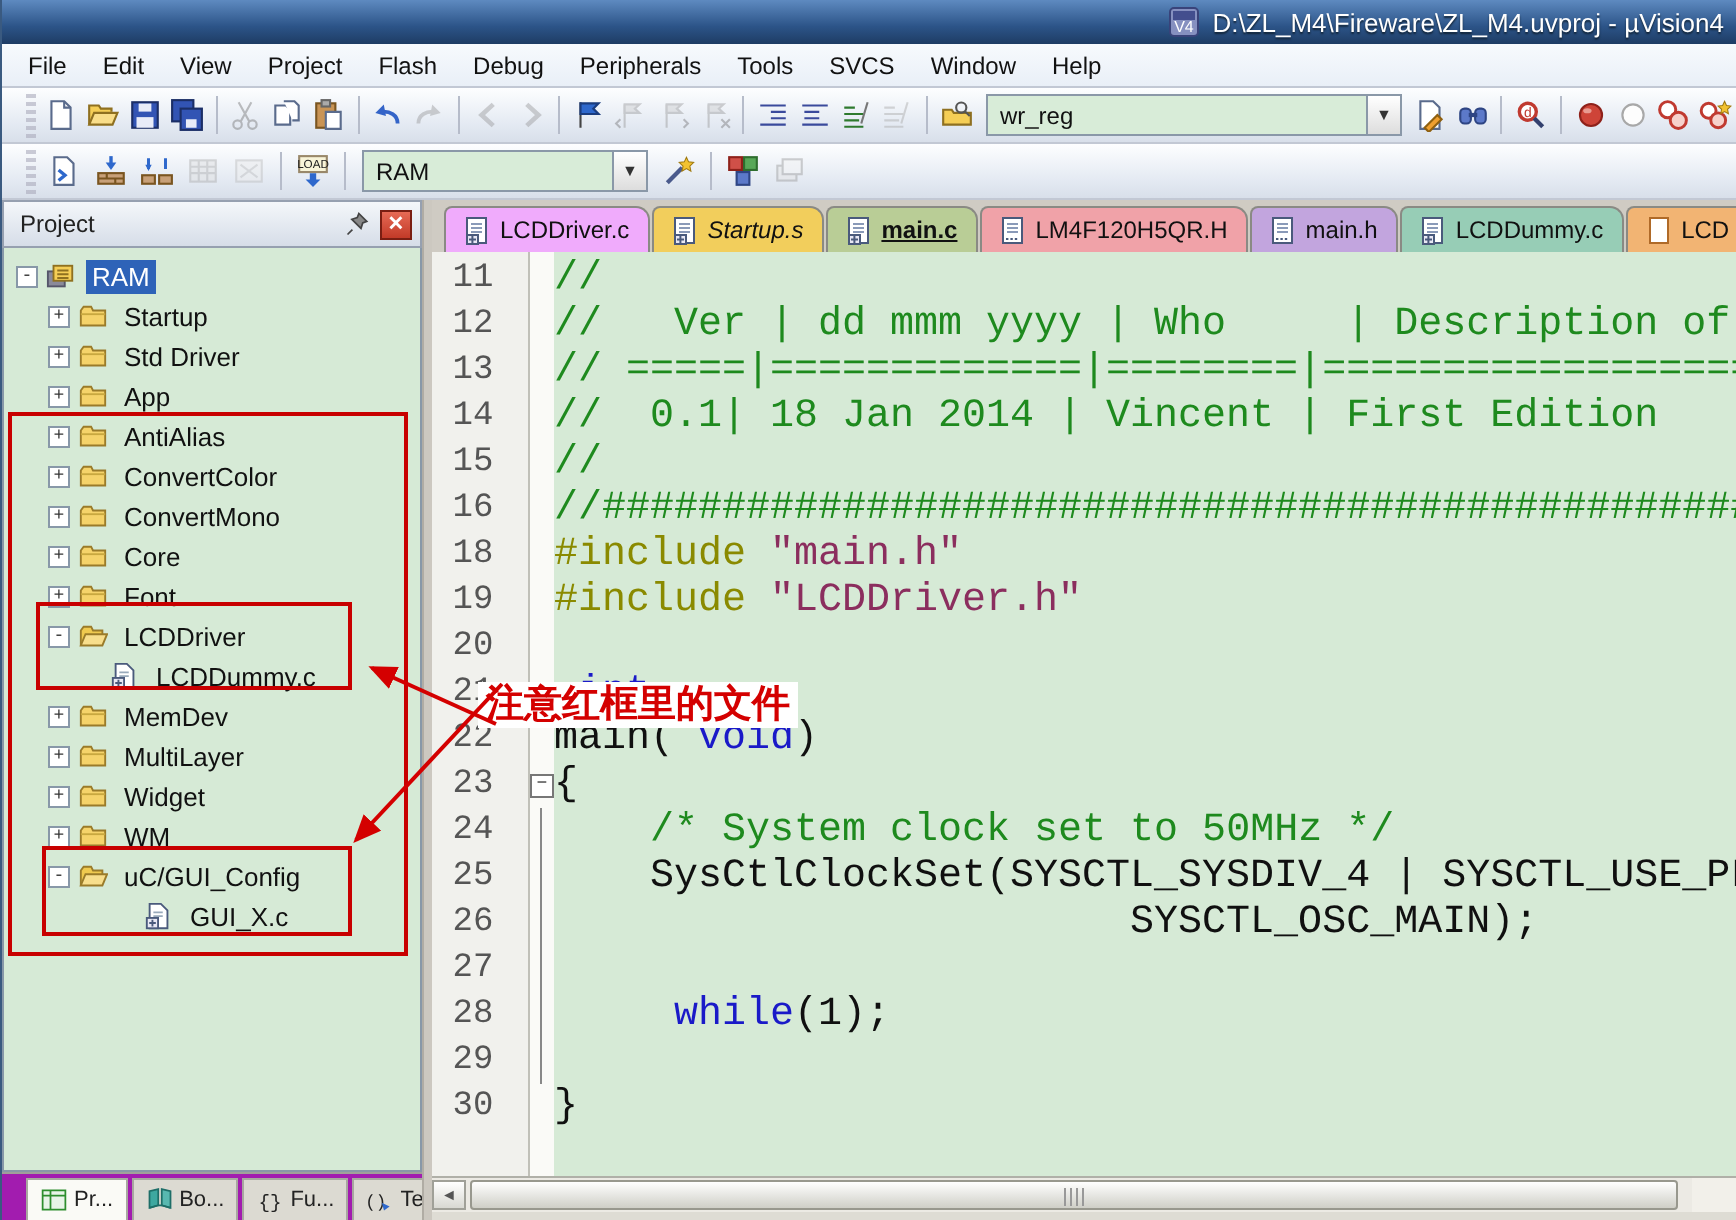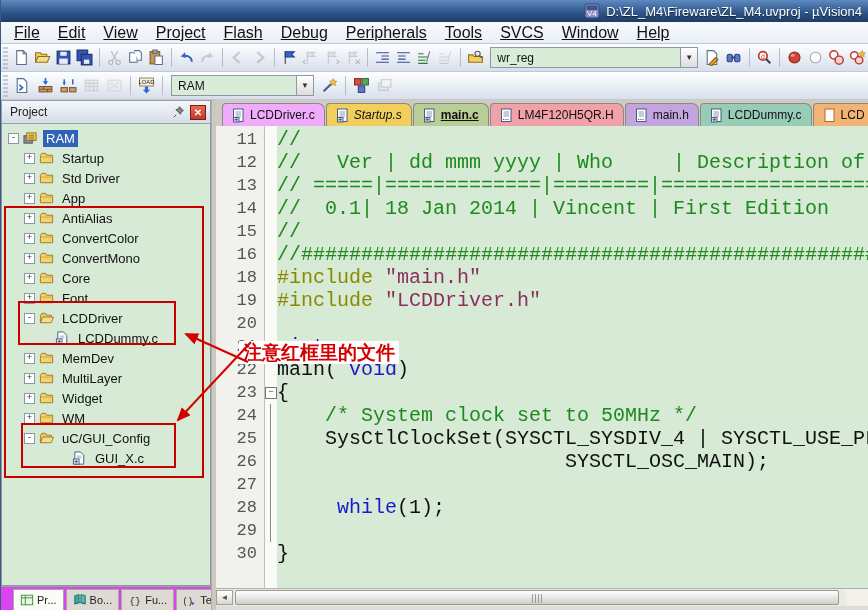--- a/index.html
+++ b/index.html
@@ -7,24 +7,24 @@
   .window{ width:868px; height:610px; position:relative; overflow:hidden;
     font-family:"Liberation Sans",sans-serif; background:#D4D0C8; border-left:1px solid #3A5A80;}
   
   .titlebar{ height:22px; background:linear-gradient(#5E8AC0,#2C5488 60%,#1E3C64);
     display:flex; align-items:center; padding:0 6px; gap:6px;justify-content:flex-end;}
   .titlebar .title{ color:#fff; font-size:13px; text-shadow:0 1px 1px #123;}
   .appicon{ width:16px; height:16px; display:inline-block;}
   
   .menubar{ height:22px; background:linear-gradient(#F7FAFD,#E9EFF7); border-bottom:1px solid #C2C8D4;
     display:flex; align-items:center; padding-left:4px;}
-  .menu-item{ font-size:16px; color:#111; padding:7px 9px; cursor:default;text-decoration:underline;}
+  .menu-item{ font-size:12px; color:#111; padding:7px 9px; cursor:default;}
   
   .toolbar{ height:28px; background:linear-gradient(#FDFEFF,#E3E9F2 70%,#D8DFEA);
-    border-bottom:1px solid #C2C8D4; display:flex; align-items:center; padding-left:2px;}
+    border-bottom:1px solid #C2C8D4; display:flex; align-items:center; padding-left:12px;}
   .grip{ width:5px; height:22px; margin-right:3px;
     background:repeating-linear-gradient(#AAB 0 2px, transparent 2px 4px); opacity:.6;}
   .tbtn{ width:23px; height:23px; display:flex; align-items:center; justify-content:center; border-radius:2px;}
   .tbtn.disabled{ opacity:.45; filter:grayscale(.9);}
   .tsep{ width:1px; height:19px; background:#B6BCCA; margin:0 4px;}
   .combo{ display:flex; align-items:center; height:21px; margin:0 4px;}
   .combo .val{ background:#D8ECD8; border:1px solid #8A98A8; border-right:none; height:21px;
     font-size:12px; padding:2px 6px; color:#111; display:flex; align-items:center;}
   .combo .drop{ width:18px; height:21px; background:linear-gradient(#FFF,#DDD); border:1px solid #8A98A8;
     font-size:8px; color:#333; display:flex; align-items:center; justify-content:center;}
@@ -42,39 +42,39 @@
   .trow{ height:20px; display:flex; align-items:center; font-size:13px; color:#111; white-space:nowrap;}
   .expander{ width:11px; height:11px; background:#fff; border:1px solid #8898A8; font-size:9px; line-height:9px;
     text-align:center; color:#333; margin-right:4px; flex:none; font-family:"Liberation Mono",monospace;}
   .ticon{ width:16px; height:15px; margin-right:4px; flex:none;}
   .tlabel{ padding:1px 3px;}
   .trow.selected .tlabel{ background:#2E63B8; color:#fff;}
   .rb{ position:absolute; border:2px solid #C80000; z-index:4; pointer-events:none;}
   #rb-outer{ left:2px; top:82px; width:200px; height:272px;}
   #rb-lcd{ left:16px; top:177px; width:158px; height:44px;}
   #rb-gui{ left:19px; top:299px; width:155px; height:45px;}
-  .bottom-tabs{ height:24px; background:#d946ef; border-top:1px solid #A0A09A; display:flex;
+  .bottom-tabs{ height:24px; background:#a21caf; border-top:1px solid #A0A09A; display:flex;
     padding:2px 0 0 12px; gap:2px;}
   .btab{ height:21px; display:flex; align-items:center; gap:3px; font-size:11px; color:#222;
     padding:0 6px; border:1px solid #A8A8A0; background:#DCDAD2; border-bottom:none;}
   .btab.active{ background:#FAFAF6;}
   
   .splitter{ width:5px; background:#CCC8C0; border-left:1px solid #B0ACA4;}
   
   .right-panel{ flex:1; min-width:0; display:flex; flex-direction:column;}
   .tabbar{ height:26px; background:#CFCBC3; display:flex; align-items:flex-end; gap:1px;
     padding:3px 0 0 6px; overflow:hidden;}
   .etab{ height:23px; display:flex; align-items:center; gap:5px; padding:2px 9px; font-size:12px; color:#111;
     border:1px solid #8A8A84; border-bottom:none; border-radius:4px 7px 0 0; white-space:nowrap;}
   .etab.active .etlabel{ font-weight:bold; text-decoration:underline;}
   .editor{ flex:1; position:relative; overflow:hidden;
     background:linear-gradient(90deg,#F1F1ED 0 48px,#C0C0B8 48px 49px,#FAFAF7 49px 61px,#D6EAD6 61px);
     padding-top:2px;}
   .cl{ height:23px; display:flex; white-space:pre;}
-  .ln{ width:48px; flex:none; text-align:right; padding-right:7px; color:#555;
+  .ln{ width:48px; flex:none; text-align:center; padding-right:7px; color:#555;
     font:17px/23px "Liberation Mono",monospace;}
   .fold{ width:13px; flex:none; position:relative;}
   .fold.box::before{ content:"−"; position:absolute; left:1px; top:6px; width:10px; height:10px;
     background:#fff; border:1px solid #777; font:9px/8px "Liberation Mono",monospace; text-align:center; color:#333;}
   .fold.line::before{ content:""; position:absolute; left:6px; top:0; bottom:0; border-left:1px solid #888;}
   .codetxt{ flex:1; font:20px/23px "Liberation Mono",monospace; color:#101010; overflow:hidden;}
   .c{ color:var(--c-comment);} .k{ color:var(--c-keyword);margin-left:12px;} .s{ color:var(--c-string);}
   .p{ color:var(--c-preproc);} .t{ color:#101010;}
   .annotation{ position:absolute; left:23px; top:215px; z-index:5; background:#FFFFFF;
     color:var(--c-annotation); font-weight:bold; font-size:19px; line-height:23px; padding:0 4px; white-space:nowrap;}

